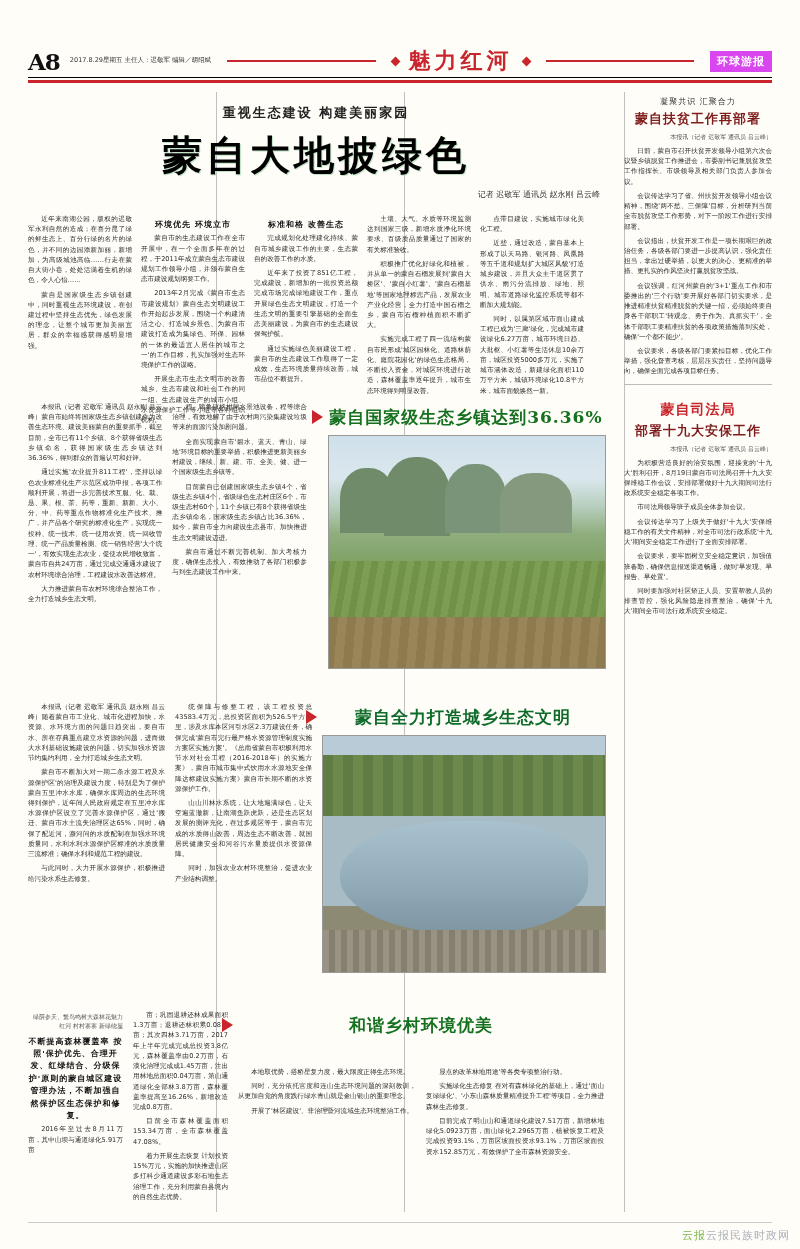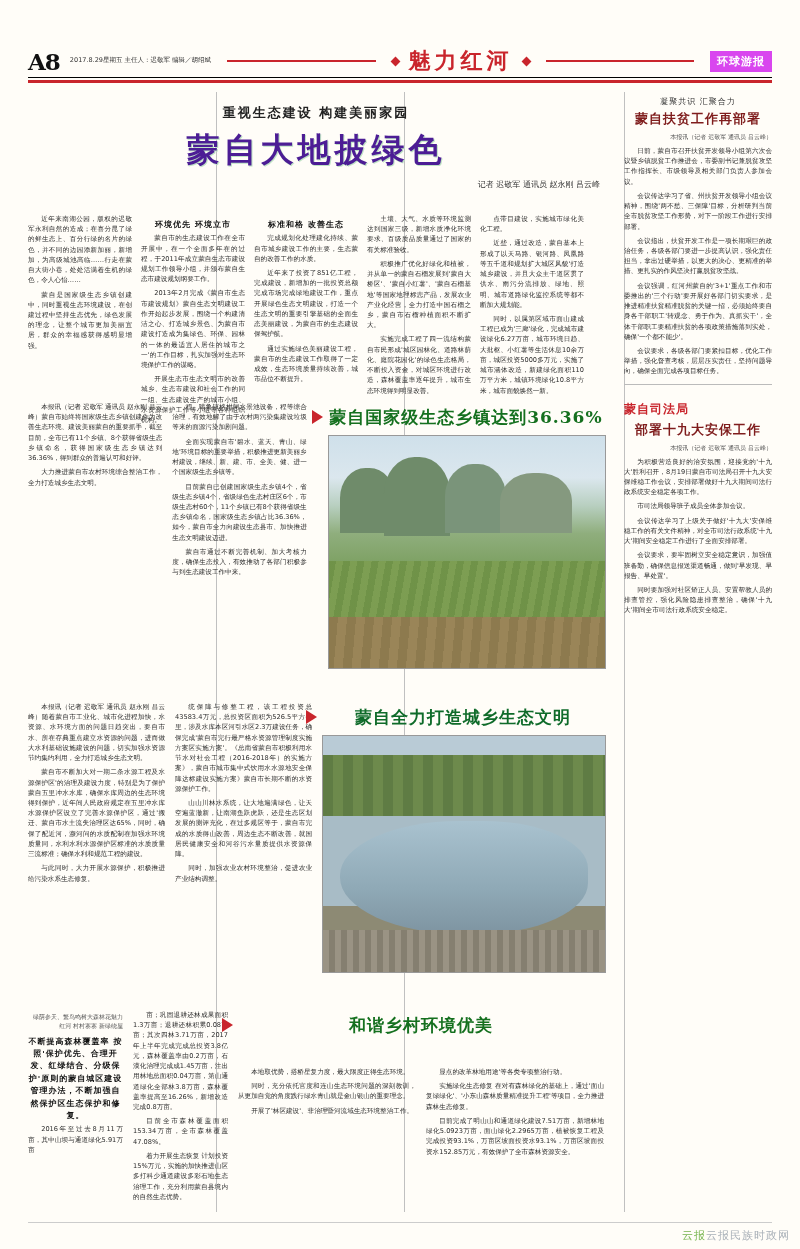--- a/index.html
+++ b/index.html
@@ -42,22 +42,22 @@
     position:absolute;right:0;top:0;width:148px;height:1120px;
   }
   .leftmain{position:absolute;left:0;top:0;width:576px;height:1120px;}
 
   
   .kicker{
     text-align:center;font-size:13px;font-weight:bold;letter-spacing:2px;
     font-family:"DejaVu Serif",serif;margin-top:12px;color:#222;
   }
   .mainhead{
-    text-align:center;font-size:33px;font-weight:bold;letter-spacing:4px;
-    font-family:"DejaVu Serif",serif;color:#4c1d95;margin-top:6px;
+    text-align:center;font-size:40px;font-weight:bold;letter-spacing:4px;
+    font-family:"DejaVu Serif",serif;color:#000000;margin-top:6px;
     text-shadow:1px 1px 0 #bfe3c5;
   }
   .byline{
     text-align:right;font-size:8px;color:#333;margin-top:6px;padding-right:4px;
   }
 
   
   .txt{
     font-size:6.6px;line-height:1.55;color:#2b2b2b;text-align:justify;
     font-family:"DejaVu Sans",sans-serif;
@@ -84,21 +84,21 @@
     border-left:11px solid #c9252c;position:absolute;
   }
 
   
   .rail-kicker{font-size:8px;text-align:center;letter-spacing:1px;color:#333;margin-top:4px;}
   .rail-head{
     font-size:13px;font-weight:bold;text-align:center;letter-spacing:1px;
     font-family:"DejaVu Serif",serif;margin:3px 0 5px;color:#7f1d1d;
   }
   .rail-sub{
-    font-size:12px;font-weight:bold;text-align:left;color:#c9252c;
+    font-size:14px;font-weight:bold;text-align:center;color:#c9252c;
     font-family:"DejaVu Serif",serif;margin:16px 0 3px;letter-spacing:1px;
   }
   .hr-thin{border-top:1px solid #bbb;margin:7px 0;}
 
   .credit{font-size:6px;color:#555;text-align:right;margin:2px 0 4px;}
 
   
   .wm{
     position:absolute;right:10px;bottom:6px;font-size:11px;color:#9aa3ad;
     letter-spacing:1px;opacity:.85;
@@ -199,20 +199,21 @@
         <div class="txt" style="width:104px;">
           <p>点带目建设，实施城市绿化美化工程。</p>
           <p>近些，通过改造，蒙自基本上形成了以天马路、银河路、凤凰路等五千道和规划扩大城区风貌'打造城乡建设，并且大众主干道区贯了供水、雨污分流排放、绿地、照明、城市道路绿化监控系统等都不断加大规划能。</p>
           <p>同时，以属第区域市面山建成工程已成为'三廊'绿化，完成城市建设绿化6.27万亩，城市环境日趋、大批枢、小红薯等生活休息10余万亩，城区投资5000多万元，实施了城市涵体改造，新建绿化面积110万平方米，城镇环境绿化10.8平方米，城市面貌焕然一新。</p>
         </div>
       </div>
 
       <div class="feature" style="top:310px;">
         <div class="fcol txt">
           <p>本报讯（记者 迟敬军 通讯员 赵永刚 吕云峰）蒙自市始终将国家级生态乡镇创建作为改善生态环境、建设美丽蒙自的重要抓手，截至目前，全市已有11个乡镇、8个获得省级生态乡镇命名，获得国家级生态乡镇达到36.36%，得到群众的普遍认可和好评。</p>
+          <p>通过实施'农业提升811工程'，坚持以绿色农业标准化生产示范区成功申报，各项工作顺利开展，将进一步完善技术互服、化、栽、悬、果、根、茶、药等，重新、新新、大小、分、中、药等重点作物标准化生产技术、推广，并产品各个研究的标准化生产，实现统一投种、统一技术、统一使用农资、统一回收管理、统一产品质量检测、统一销售经营'大个统一'，有效实现生态农业，促使农民增收致富，蒙自市自共24万亩，通过完成交通通水建设了农村环境综合治理，工程建设水改善达标准。</p>
           <p>大力推进蒙自市农村环境综合整治工作，全力打造城乡生态文明。</p>
         </div>
         <div class="fcol txt">
           <p>程、噶鲁镇格柑闸水景池设备，程等综合治理，有效地解了由于农村两污染集建设垃圾等来的面源污染加剧问题。</p>
           <p>全面实现蒙自市'碧水、蓝天、青山、绿地'环境目标的重要举措，积极推进更新美丽乡村建设，继续、新、建、市、全美、健、进一个国家级生态乡镇等。</p>
           <p>目前蒙自已创建国家级生态乡镇4个，省级生态乡镇4个，省级绿色生态村庄区6个，市级生态村60个，11个乡镇已有8个获得省级生态乡镇命名，国家级生态乡镇占比36.36%，如今，蒙自市全力向建设生态县市、加快推进生态文明建设迈进。</p>
           <p>蒙自市通过不断完善机制、加大考核力度，确保生态投入，有效推动了各部门积极参与到生态建设工作中来。</p>
           <p></p>
         </div>
         <div class="fbig" style="position:relative;margin-left:11px;">

